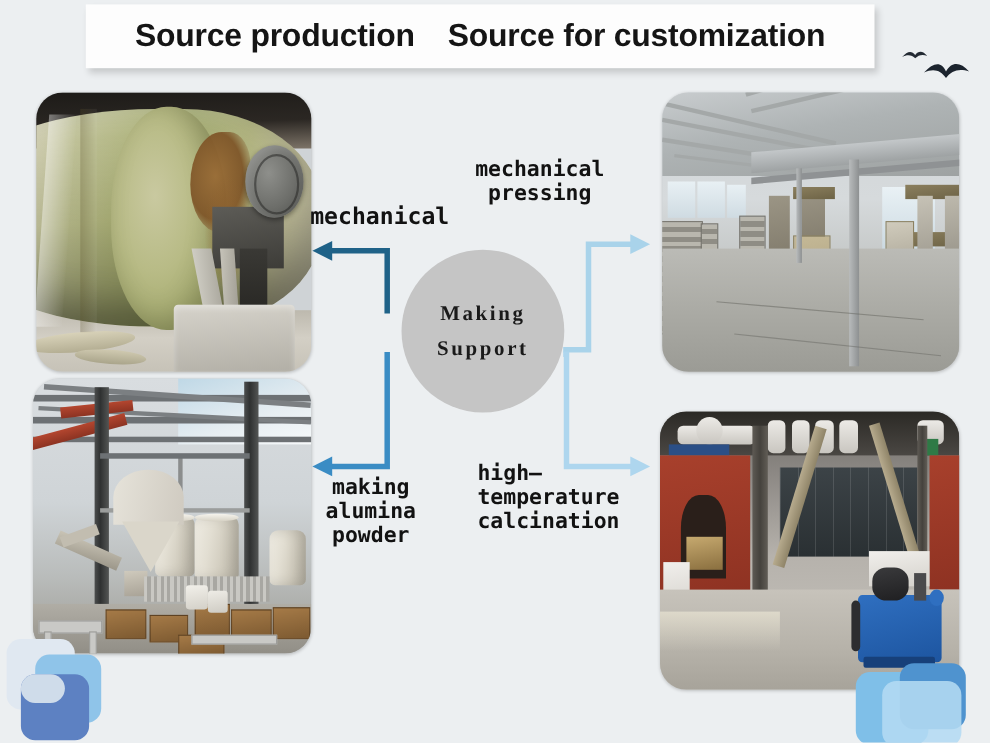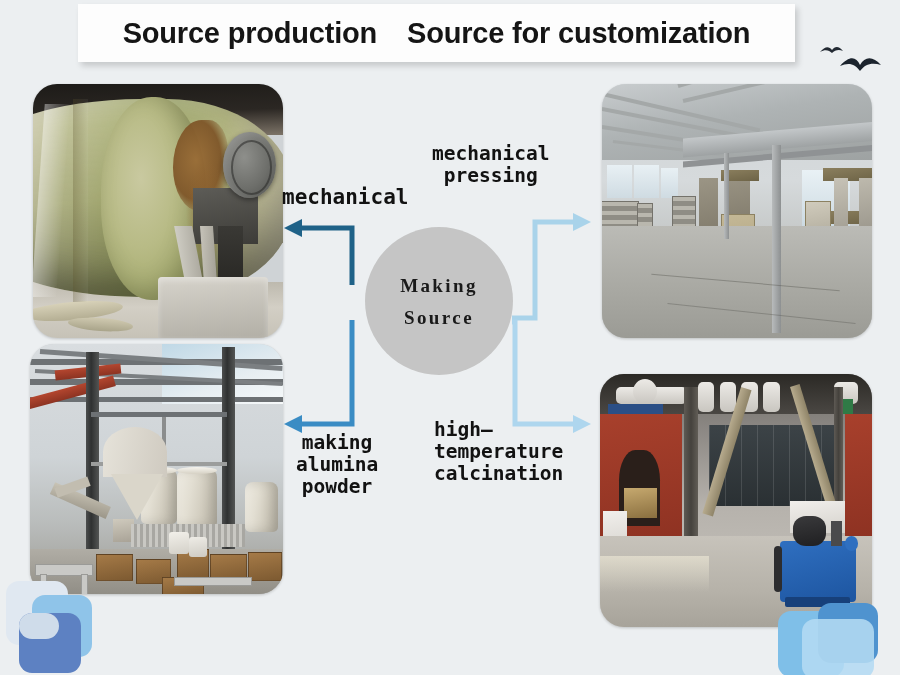--- a/index.html
+++ b/index.html
@@ -402,21 +402,21 @@
     </g>
 
     <g>
       <path d="M512 322 L515 322 L515 424 L575 424" fill="none" stroke="#aed6ee" stroke-width="5"></path>
       <path d="M573 415 L591 424 L573 433 Z" fill="#aed6ee"></path>
     </g>
   </svg>
 
   <div class="circle">
     <span class="circle-line">Making</span>
-    <span class="circle-line l2">Source</span>
+    <span class="circle-line l2">Support</span>
   </div>
 
   <div class="plabel" id="lbl-slurrying">mechanical</div>
   <div class="plabel" id="lbl-mech">mechanical
 pressing</div>
   <div class="plabel" id="lbl-powder">making
 alumina
 powder</div>
   <div class="plabel" id="lbl-calc">high—
 temperature

